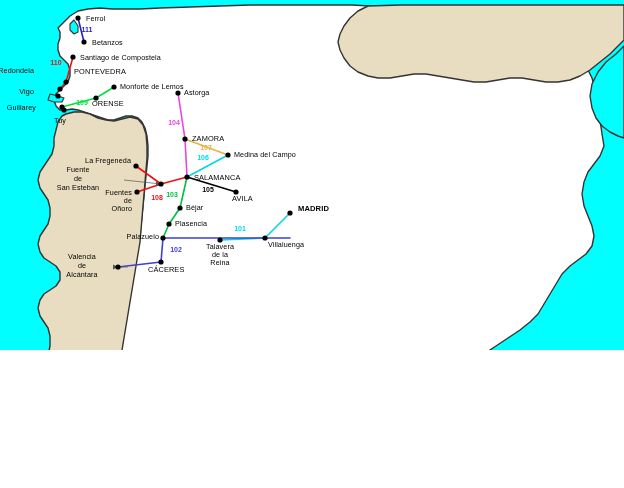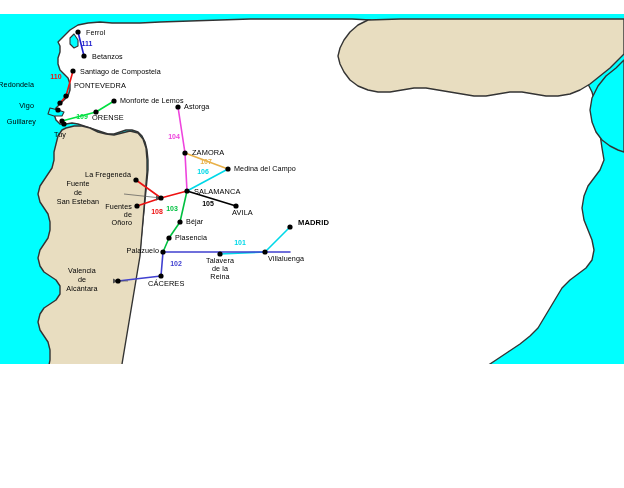--- a/index.html
+++ b/index.html
@@ -10,21 +10,20 @@
   }
   body {
     font-family: "Liberation Sans", sans-serif;
   }
   #map-root {
     position: relative;
     width: 624px;
     height: 350px;
     overflow: hidden;
     background: #00ffff;
-    margin-top: 14px;
   }
   #map-svg {
     position: absolute;
     left: 0;
     top: 0;
     width: 624px;
     height: 488px;
     display: block;
   }
   .city-label {

